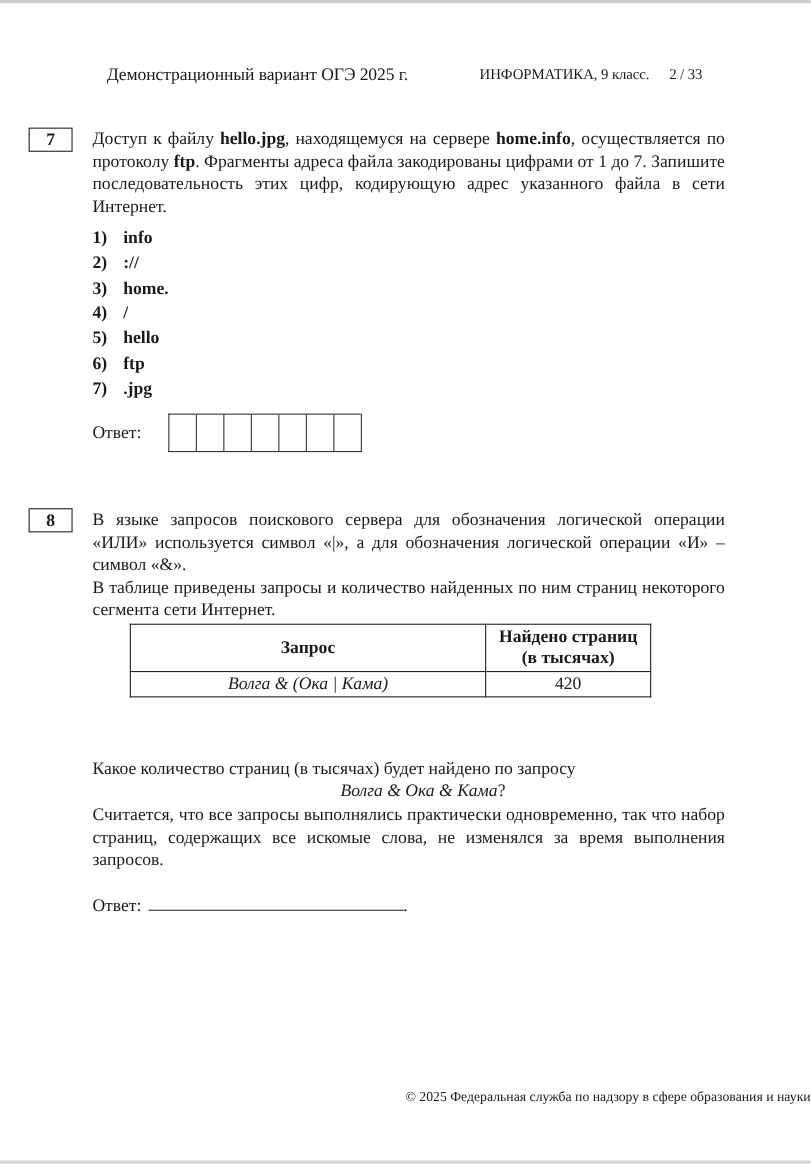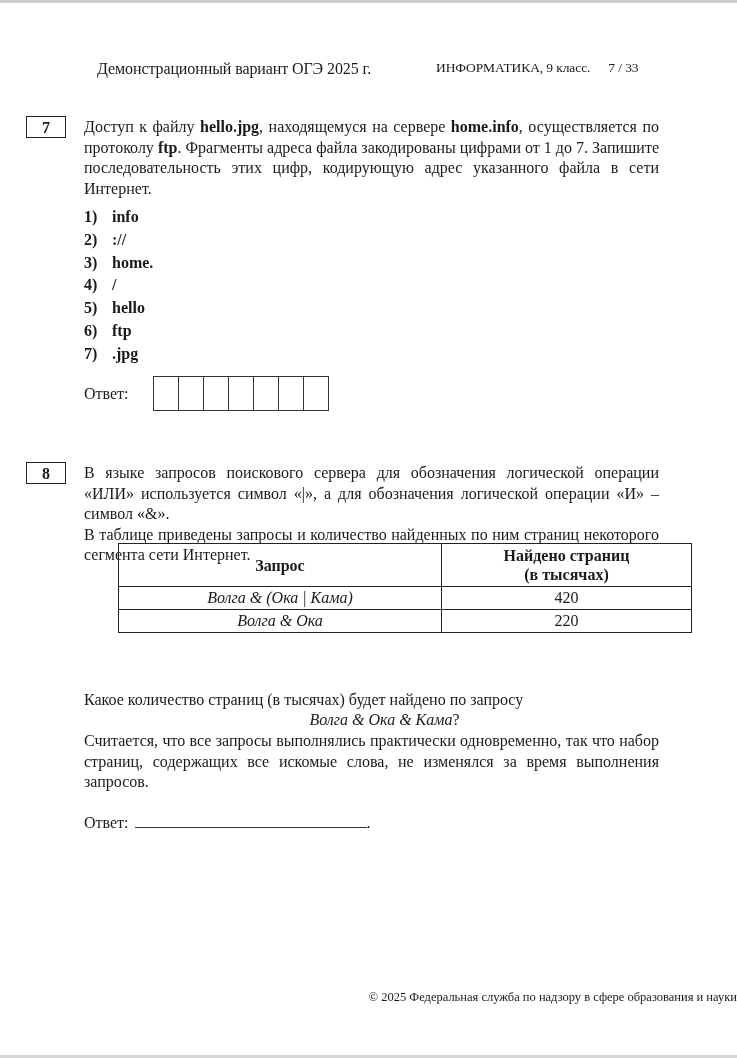--- a/index.html
+++ b/index.html
@@ -82,22 +82,22 @@
       border: 1.3px solid #333;
       border-right: none;
     }
     .answer-cell {
       width: 24px;
       height: 33px;
       border-right: 1.3px solid #333;
     }
     table.results {
       position: absolute;
-      left: 118px; top: 543px;
-      width: 574px;
+      left: 118px; top: 567px;
+      width: 474px;
       border-collapse: collapse;
       font-size: 16px;
     }
     table.results th, table.results td {
       border: 1.2px solid #222;
       text-align: center;
       padding: 0;
     }
     table.results th {
       font-weight: bold;
@@ -146,21 +146,21 @@
       font-size: 12.5px;
     }
   </style>
 </head>
 <body>
 
 <div class="top-rule"></div>
 
 <div class="header-left">Демонстрационный вариант ОГЭ 2025 г.</div>
 <div class="header-right">
-  <span>ИНФОРМАТИКА, 9 класс.</span><span class="page-num">7 / 33</span>
+  <span>ИНФОРМАТИКА, 9 класс.</span><span class="page-num">2 / 33</span>
 </div>
 
 <div class="task-num" style="left:26px; top:116px;">7</div>
 <div class="task-text" style="top:117px;">
   <span>Доступ к файлу </span><b>hello.jpg</b><span>, находящемуся на сервере </span><b>home.info</b><span>, осуществляется по протоколу </span><b>ftp</b><span>. Фрагменты адреса файла закодированы цифрами от 1 до 7. Запишите последовательность этих цифр, кодирующую адрес указанного файла в сети Интернет.</span>
 </div>
 
 <div class="options">
   <div class="option-row"><span class="num">1)</span><span>info</span></div>
   <div class="option-row"><span class="num">2)</span><span>://</span></div>
@@ -191,24 +191,20 @@
     <tr>
       <th class="col-query">Запрос</th>
       <th><span>Найдено страниц</span><br><span>(в тысячах)</span></th>
     </tr>
   </thead>
   <tbody>
     <tr>
       <td class="query">Волга &amp; (Ока | Кама)</td>
       <td>420</td>
     </tr>
-    <tr>
-      <td class="query">Волга &amp; Ока</td>
-      <td>220</td>
-    </tr>
   </tbody>
 </table>
 
 <div class="question-line">Какое количество страниц (в тысячах) будет найдено по запросу</div>
 <div class="question-query">
   <span class="q">Волга &amp; Ока &amp; Кама</span><span>?</span>
 </div>
 <div class="task-text" style="top:731px;">Считается, что все запросы выполнялись практически одновременно, так что набор страниц, содержащих все искомые слова, не изменялся за время выполнения запросов.</div>
 
 <div class="answer-line">

